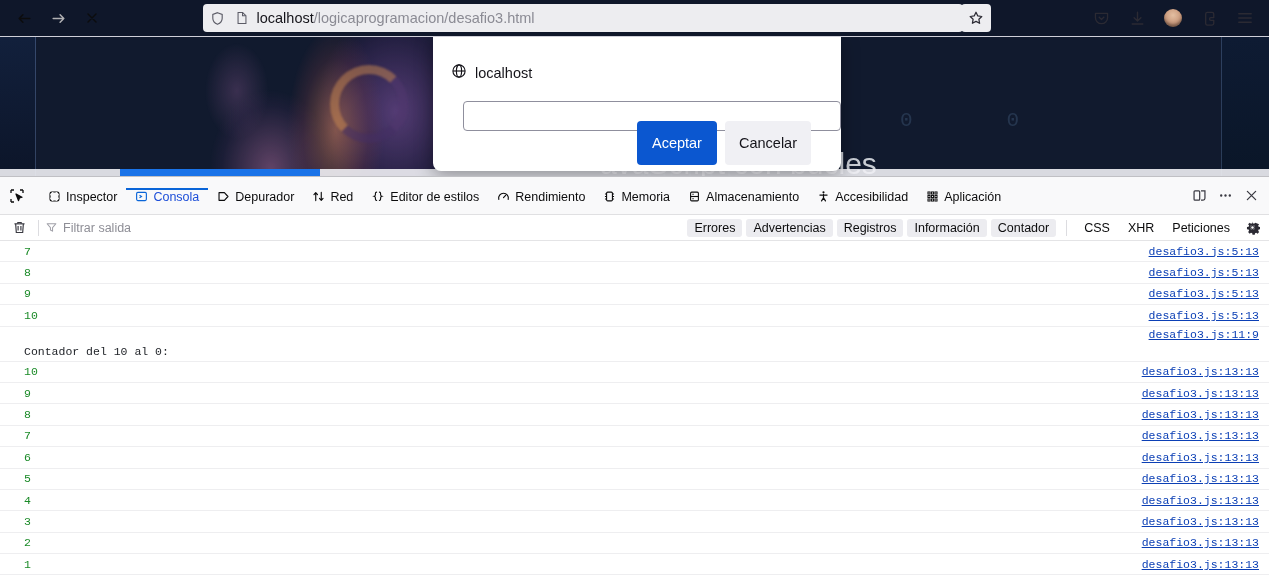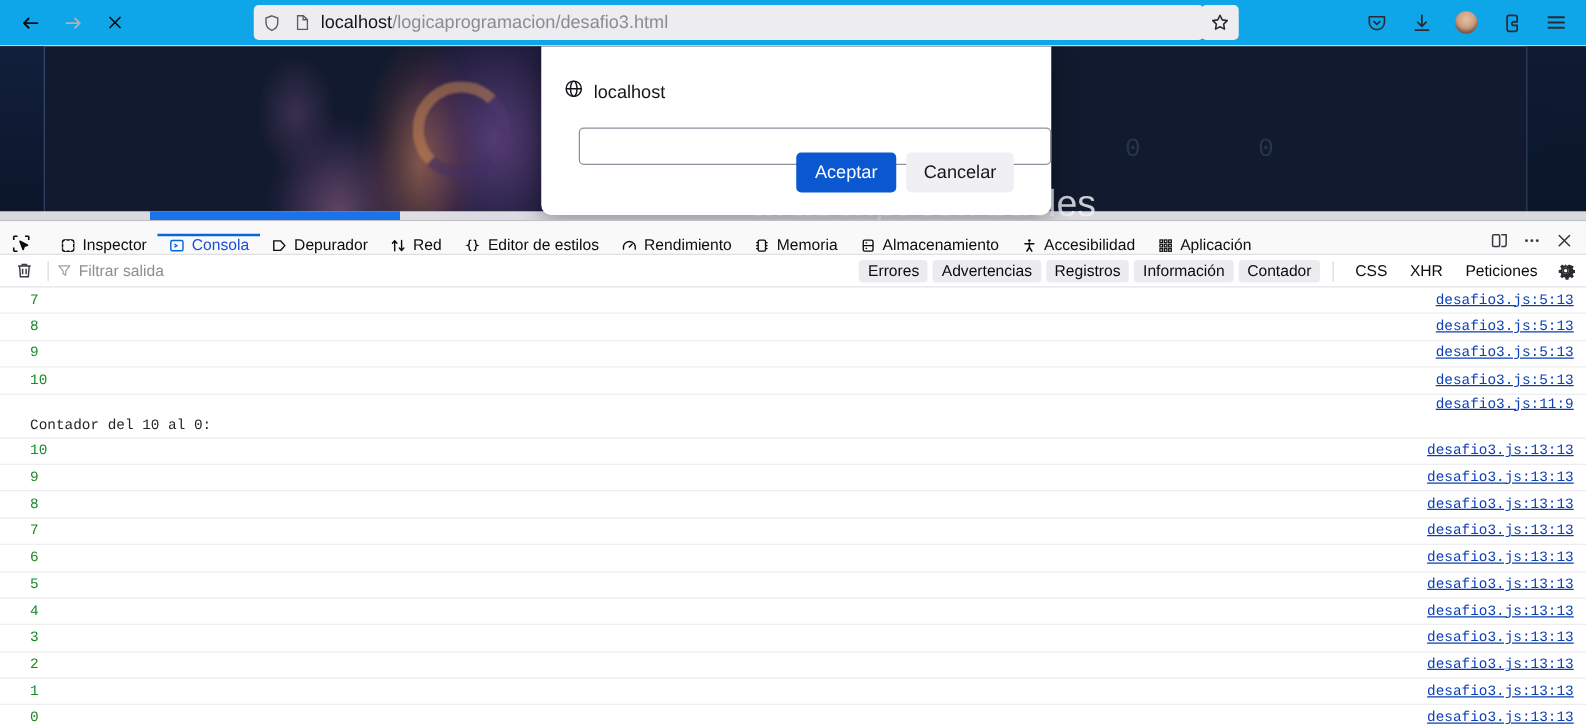--- a/index.html
+++ b/index.html
@@ -6,21 +6,21 @@
   html, body {
     width: 1269px; height: 581px;
     overflow: hidden;
     font-family: "Liberation Sans", sans-serif;
     background: #ffffff;
   }
 
   
   .browser-toolbar {
     height: 37px;
-    background: #0ea5e9;
+    background: #0f172a;
     display: flex;
     align-items: center;
     padding: 0 8px;
     border-bottom: 1px solid #cfcfd8;
     position: relative;
   }
   .nav-btns { display: flex; align-items: center; gap: 2px; }
   .nav-btn {
     width: 32px; height: 30px;
     display: flex; align-items: center; justify-content: center;
@@ -201,44 +201,44 @@
     padding: 0 6px;
     color: #15141a;
     outline: none;
   }
   .modal-btns {
     position: absolute;
     right: 14px; top: 20px;
     display: flex; gap: 8px;
   }
   .btn {
-    height: 32px;
+    height: 44px;
     min-width: 80px;
     border: none;
     border-radius: 4px;
     font-size: 14.5px;
     font-family: "Liberation Sans", sans-serif;
     cursor: default;
     padding: 0 14px;
   }
   .btn-primary { background: #0b57d0; color: #ffffff; }
   .btn-secondary { background: #f0f0f4; color: #15141a; }
 
   
   .devtools {
     border-top: 1px solid #c0c0c4;
     background: #ffffff;
     height: 405px;
     display: flex;
     flex-direction: column;
   }
   .dt-tabbar {
-    height: 27px;
+    height: 38px;
     display: flex;
-    align-items: flex-end;
+    align-items: center;
     background: #f9f9fa;
     border-bottom: 1px solid #e0e0e2;
     position: relative;
   }
   .dt-picker {
     width: 34px;
     display: flex; align-items: center; justify-content: center;
     color: #0c0c0d;
   }
   .dt-sep {

